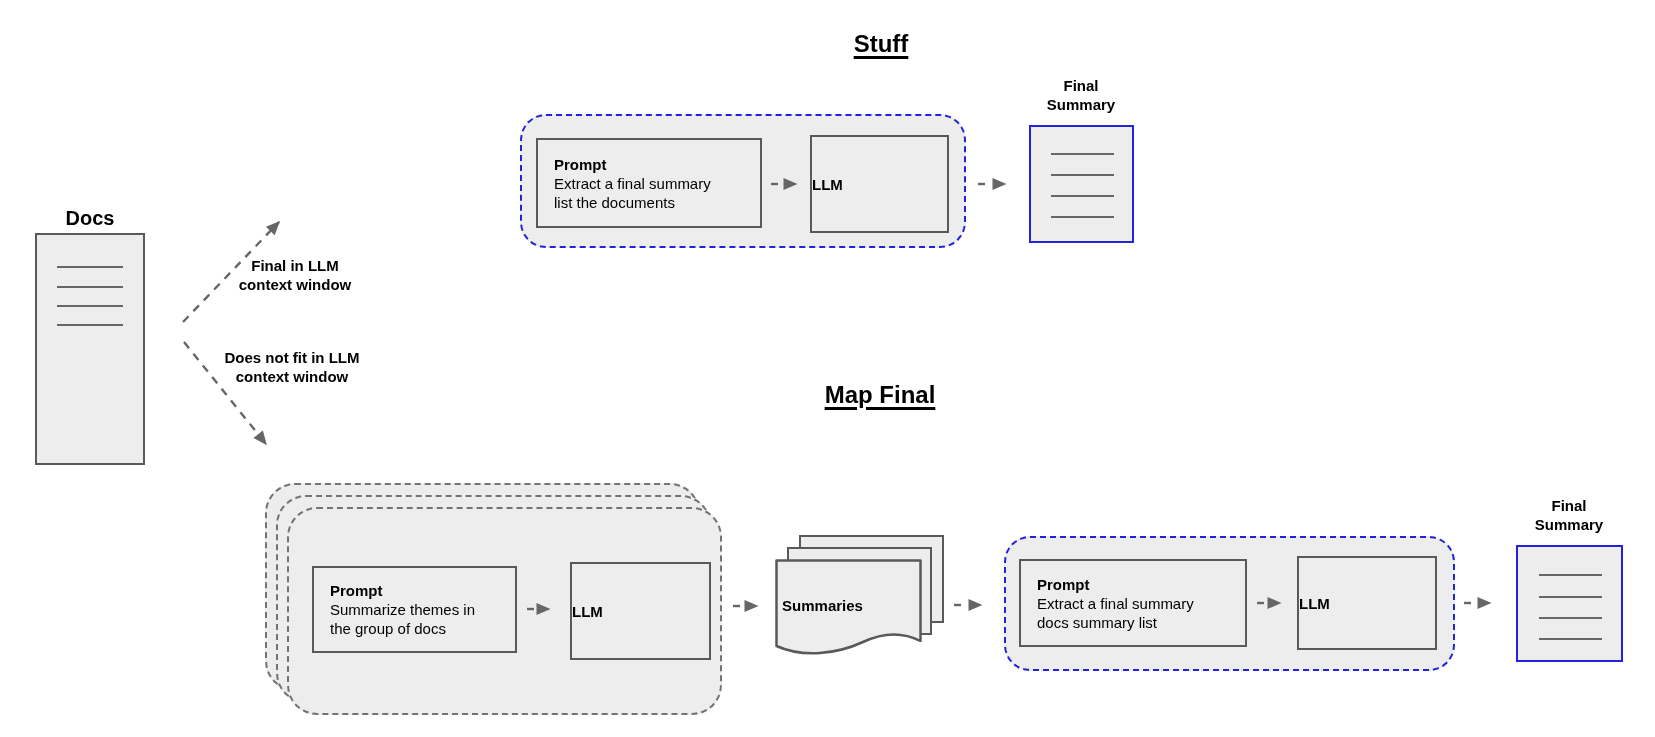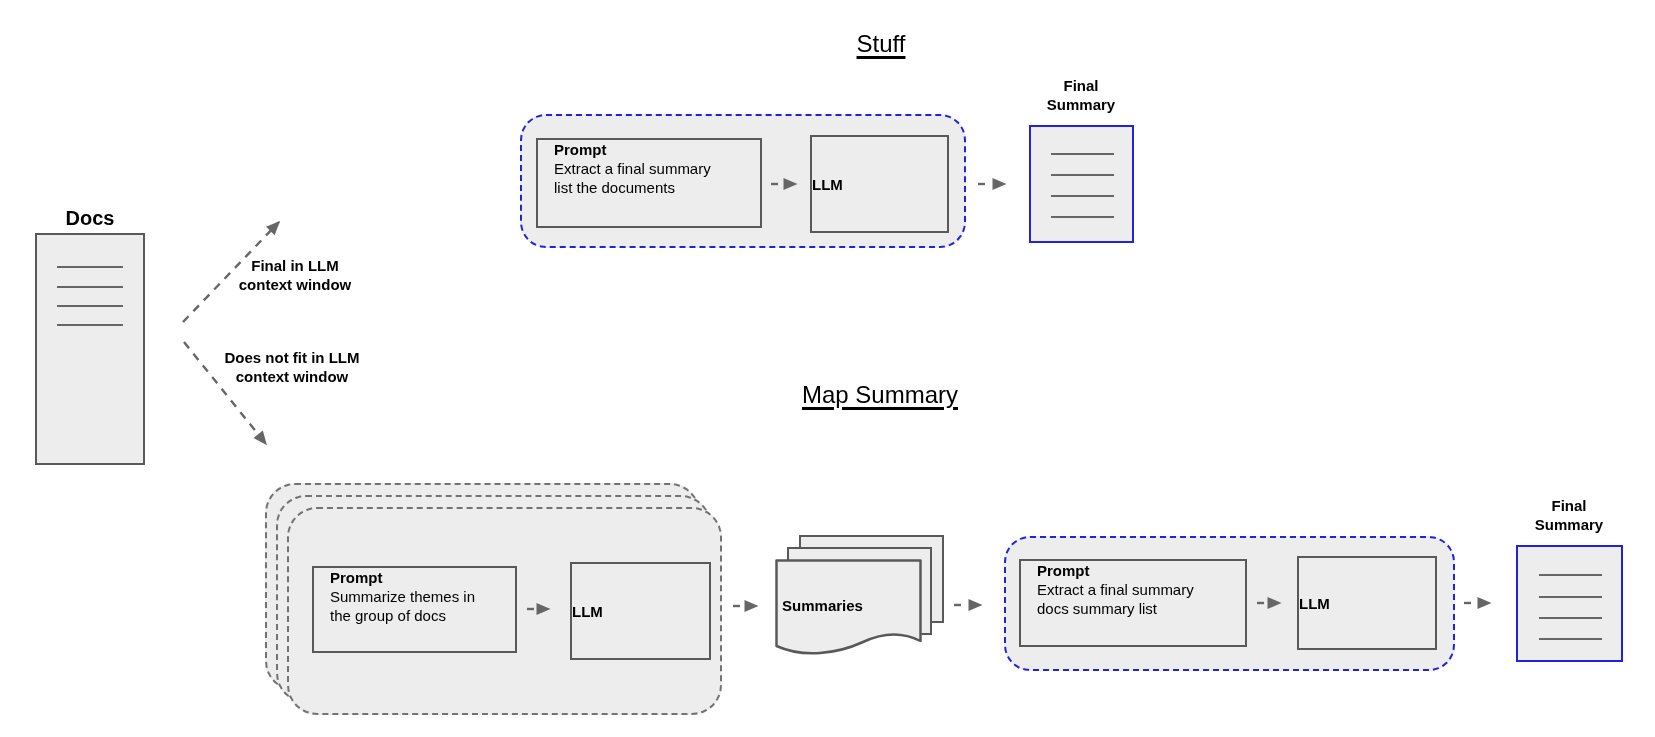--- a/index.html
+++ b/index.html
@@ -2,40 +2,40 @@
 <html><head>
 <meta charset="utf-8">
 <style>
   html,body{margin:0;padding:0;background:#ffffff;}
   #canvas{
     position:relative;width:1655px;height:737px;background:#ffffff;overflow:hidden;
     font-family:"Liberation Sans","DejaVu Sans",sans-serif;color:#000;
   }
   .abs{position:absolute;}
   .section-title{
-    font-size:24px;font-weight:normal;text-align:center;
+    font-size:24px;font-weight:bold;text-align:center;
     text-decoration:underline;text-decoration-thickness:2.5px;text-underline-offset:4px;
   }
   .shape-label{font-size:20px;font-weight:bold;text-align:center;}
   .small-label{font-size:15px;font-weight:bold;text-align:center;line-height:19px;}
   .gray-box{
     box-sizing:border-box;background:#ededed;border:2px solid #595959;
   }
   .blue-doc{
     box-sizing:border-box;background:#ededed;border:2px solid #2222dd;
   }
   .dashed-container{
     box-sizing:border-box;background:#ededed;border:2px dashed #2222dd;border-radius:26px;
   }
   .stack-container{
     box-sizing:border-box;background:#ededed;border:2px dashed #737373;border-radius:30px;
   }
   .prompt-box{
     box-sizing:border-box;background:#ededed;border:2px solid #595959;
-    display:flex;flex-direction:column;
+    display:flex;flex-direction:column;justify-content:center;
     padding-left:16px;padding-right:8px;font-size:15px;line-height:19px;
   }
   .prompt-heading{font-weight:bold;display:block;}
   .prompt-line{display:block;}
   .llm-box{
     box-sizing:border-box;background:#ededed;border:2px solid #595959;
     display:flex;align-items:center;justify-content:flex-start;
     font-size:15px;font-weight:bold;
   }
   .hline{position:absolute;height:2px;background:#666666;}
@@ -86,21 +86,21 @@
   </div>
   <div class="abs blue-doc" style="left:1029px;top:125px;width:105px;height:118px;">
     <div>
       <div class="hline" style="left:20px;top:26px;width:63px;"></div>
       <div class="hline" style="left:20px;top:47px;width:63px;"></div>
       <div class="hline" style="left:20px;top:68px;width:63px;"></div>
       <div class="hline" style="left:20px;top:89px;width:63px;"></div>
     </div>
   </div>
 
-  <div class="abs section-title" style="left:780px;top:381px;width:200px;">Map Summary</div>
+  <div class="abs section-title" style="left:780px;top:381px;width:200px;">Map Final</div>
 
   <div class="abs stack-container" style="left:265px;top:483px;width:435px;height:208px;"></div>
   <div class="abs stack-container" style="left:276px;top:495px;width:435px;height:208px;"></div>
   <div class="abs stack-container" style="left:287px;top:507px;width:435px;height:208px;"></div>
 
   <div class="abs prompt-box" style="left:312px;top:566px;width:205px;height:87px;">
     <span class="prompt-heading">Prompt</span>
     <span class="prompt-line">Summarize themes in</span>
     <span class="prompt-line">the group of docs</span>
   </div>

